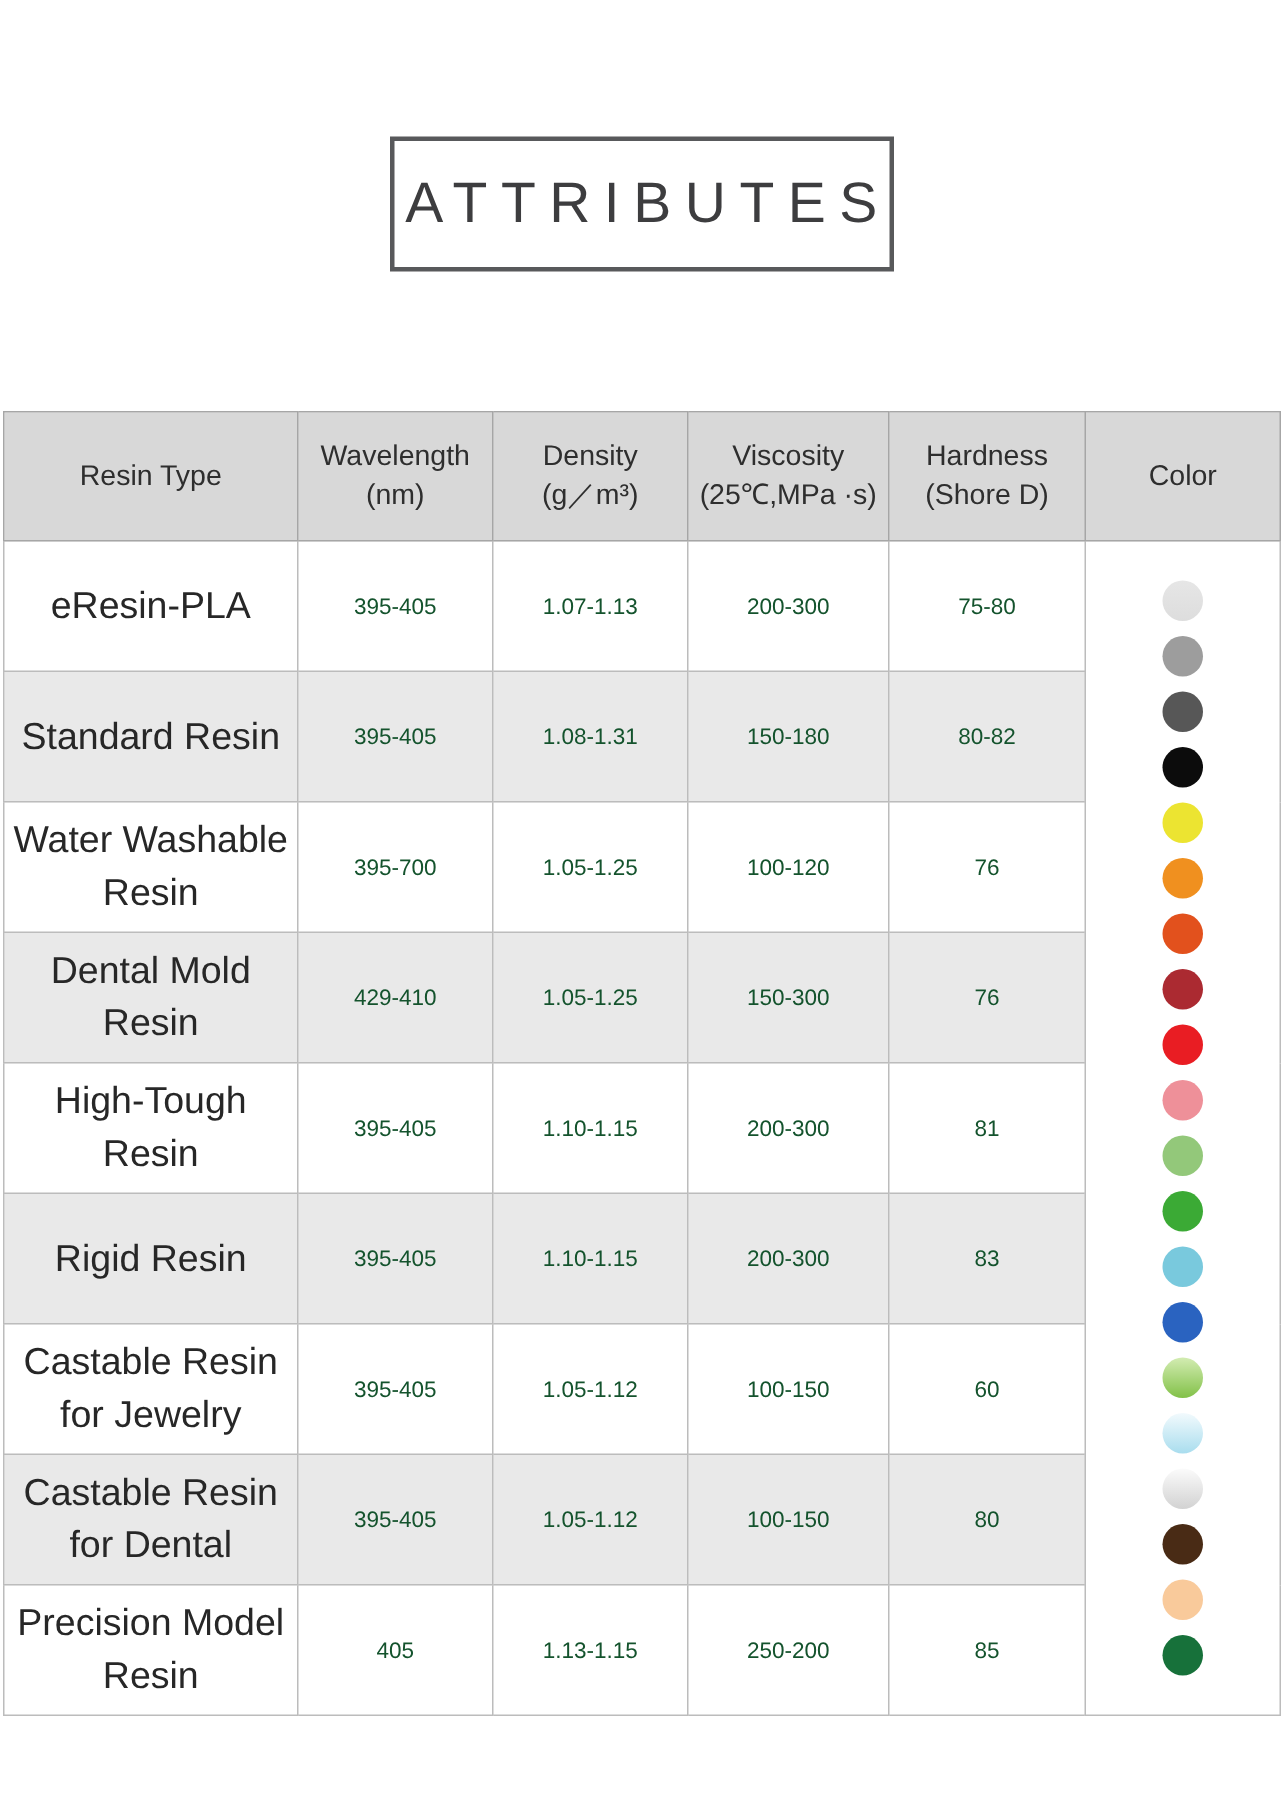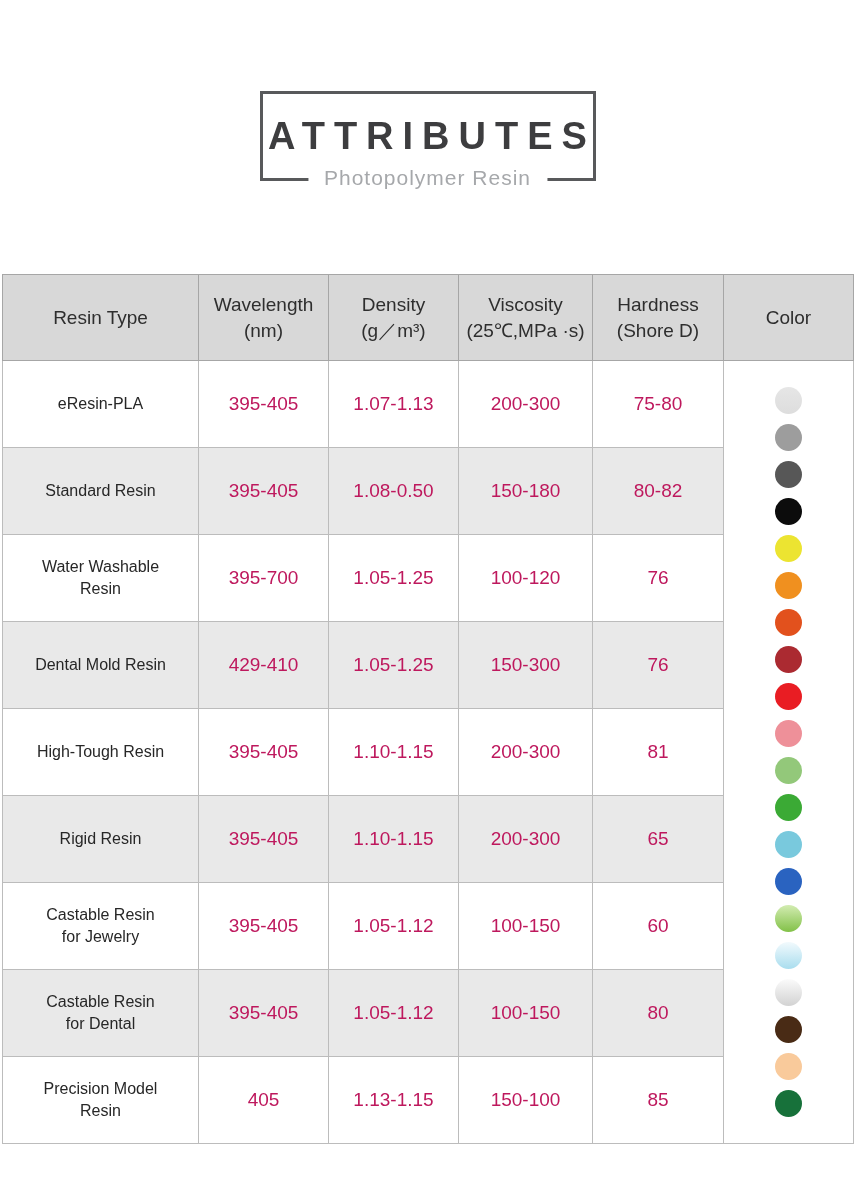--- a/index.html
+++ b/index.html
@@ -14,21 +14,21 @@
   .title-box{
     box-sizing:border-box;
     width:336px;height:90px;
     border:3px solid #58595b;
     margin:91px auto 0;
     position:relative;
     display:flex;align-items:center;justify-content:center;
   }
   .title-heading{
     font-size:38px;
-    font-weight:bold;
+    font-weight:normal;
     letter-spacing:9px;
     padding-left:9px;           
     color:#3d3d3f;
     white-space:nowrap;
   }
   .title-sub{
     position:absolute;
     left:50%;bottom:0;
     transform:translate(-50%,50%);
     background:#ffffff;
@@ -61,28 +61,28 @@
     color:#2e2e2e;
     white-space:pre-line;
     text-align:center;
     vertical-align:middle;
   }
   td{
     border:1px solid #bcbcbc;
     height:84px;
     text-align:center;
     vertical-align:middle;
-    font-size:19px;
-    color:#be185d;
+    font-size:15px;
+    color:#14532d;
     background:#ffffff;
     white-space:pre-line;
   }
   tr.shaded td{background:#e9e9e9;}
   td.name-cell{
-    font-size:16px;
+    font-size:25px;
     line-height:1.4;
     color:#272727;
   }
   td.swatch-cell{
     background:#ffffff !important;
     vertical-align:middle;
   }
   .dots{
     display:flex;
     flex-direction:column;
@@ -93,21 +93,20 @@
   .dot{
     width:27px;height:27px;
     border-radius:50%;
   }
 </style>
 </head>
 <body>
 
 <div class="title-box">
   <div class="title-heading">ATTRIBUTES</div>
-  <div class="title-sub">Photopolymer Resin</div>
 </div>
 
 <table class="spec">
   <colgroup>
     <col class="c-name">
       <col class="c-wave">
       <col class="c-dens">
     <col class="c-visc">
       <col class="c-hard">
       <col class="c-color">
@@ -131,21 +130,21 @@
         <td class="name-cell">eResin-PLA</td>
         <td>395-405</td>
         <td>1.07-1.13</td>
         <td>200-300</td>
         <td>75-80</td>
         <td class="swatch-cell" rowspan="9"><div class="dots"><div class="dot" style="background: linear-gradient(rgb(230, 230, 230) 0%, rgb(221, 221, 221) 100%);"></div><div class="dot" style="background: rgb(157, 157, 157);"></div><div class="dot" style="background: rgb(87, 87, 87);"></div><div class="dot" style="background: rgb(12, 12, 12);"></div><div class="dot" style="background: rgb(236, 228, 49);"></div><div class="dot" style="background: rgb(240, 144, 31);"></div><div class="dot" style="background: rgb(226, 81, 29);"></div><div class="dot" style="background: rgb(171, 42, 49);"></div><div class="dot" style="background: rgb(233, 29, 35);"></div><div class="dot" style="background: rgb(238, 144, 153);"></div><div class="dot" style="background: rgb(147, 200, 122);"></div><div class="dot" style="background: rgb(59, 170, 53);"></div><div class="dot" style="background: rgb(121, 201, 221);"></div><div class="dot" style="background: rgb(42, 99, 192);"></div><div class="dot" style="background: linear-gradient(rgb(211, 236, 178) 0%, rgb(130, 193, 72) 100%);"></div><div class="dot" style="background: linear-gradient(rgb(242, 250, 253) 0%, rgb(169, 221, 238) 100%);"></div><div class="dot" style="background: linear-gradient(rgb(251, 251, 251) 0%, rgb(210, 210, 210) 100%);"></div><div class="dot" style="background: rgb(73, 43, 21);"></div><div class="dot" style="background: rgb(249, 202, 155);"></div><div class="dot" style="background: rgb(23, 113, 58);"></div></div></td>
       </tr>
       <tr class="shaded">
         <td class="name-cell">Standard Resin</td>
         <td>395-405</td>
-        <td>1.08-0.50</td>
+        <td>1.08-1.31</td>
         <td>150-180</td>
         <td>80-82</td>
       </tr>
       <tr>
         <td class="name-cell">Water Washable
 Resin</td>
         <td>395-700</td>
         <td>1.05-1.25</td>
         <td>100-120</td>
         <td>76</td>
@@ -162,21 +161,21 @@
         <td>395-405</td>
         <td>1.10-1.15</td>
         <td>200-300</td>
         <td>81</td>
       </tr>
       <tr class="shaded">
         <td class="name-cell">Rigid Resin</td>
         <td>395-405</td>
         <td>1.10-1.15</td>
         <td>200-300</td>
-        <td>65</td>
+        <td>83</td>
       </tr>
       <tr>
         <td class="name-cell">Castable Resin
 for Jewelry</td>
         <td>395-405</td>
         <td>1.05-1.12</td>
         <td>100-150</td>
         <td>60</td>
       </tr>
       <tr class="shaded">
@@ -185,17 +184,17 @@
         <td>395-405</td>
         <td>1.05-1.12</td>
         <td>100-150</td>
         <td>80</td>
       </tr>
       <tr>
         <td class="name-cell">Precision Model
 Resin</td>
         <td>405</td>
         <td>1.13-1.15</td>
-        <td>150-100</td>
+        <td>250-200</td>
         <td>85</td>
       </tr>
     </tbody>
 </table>
 
 </body></html>

